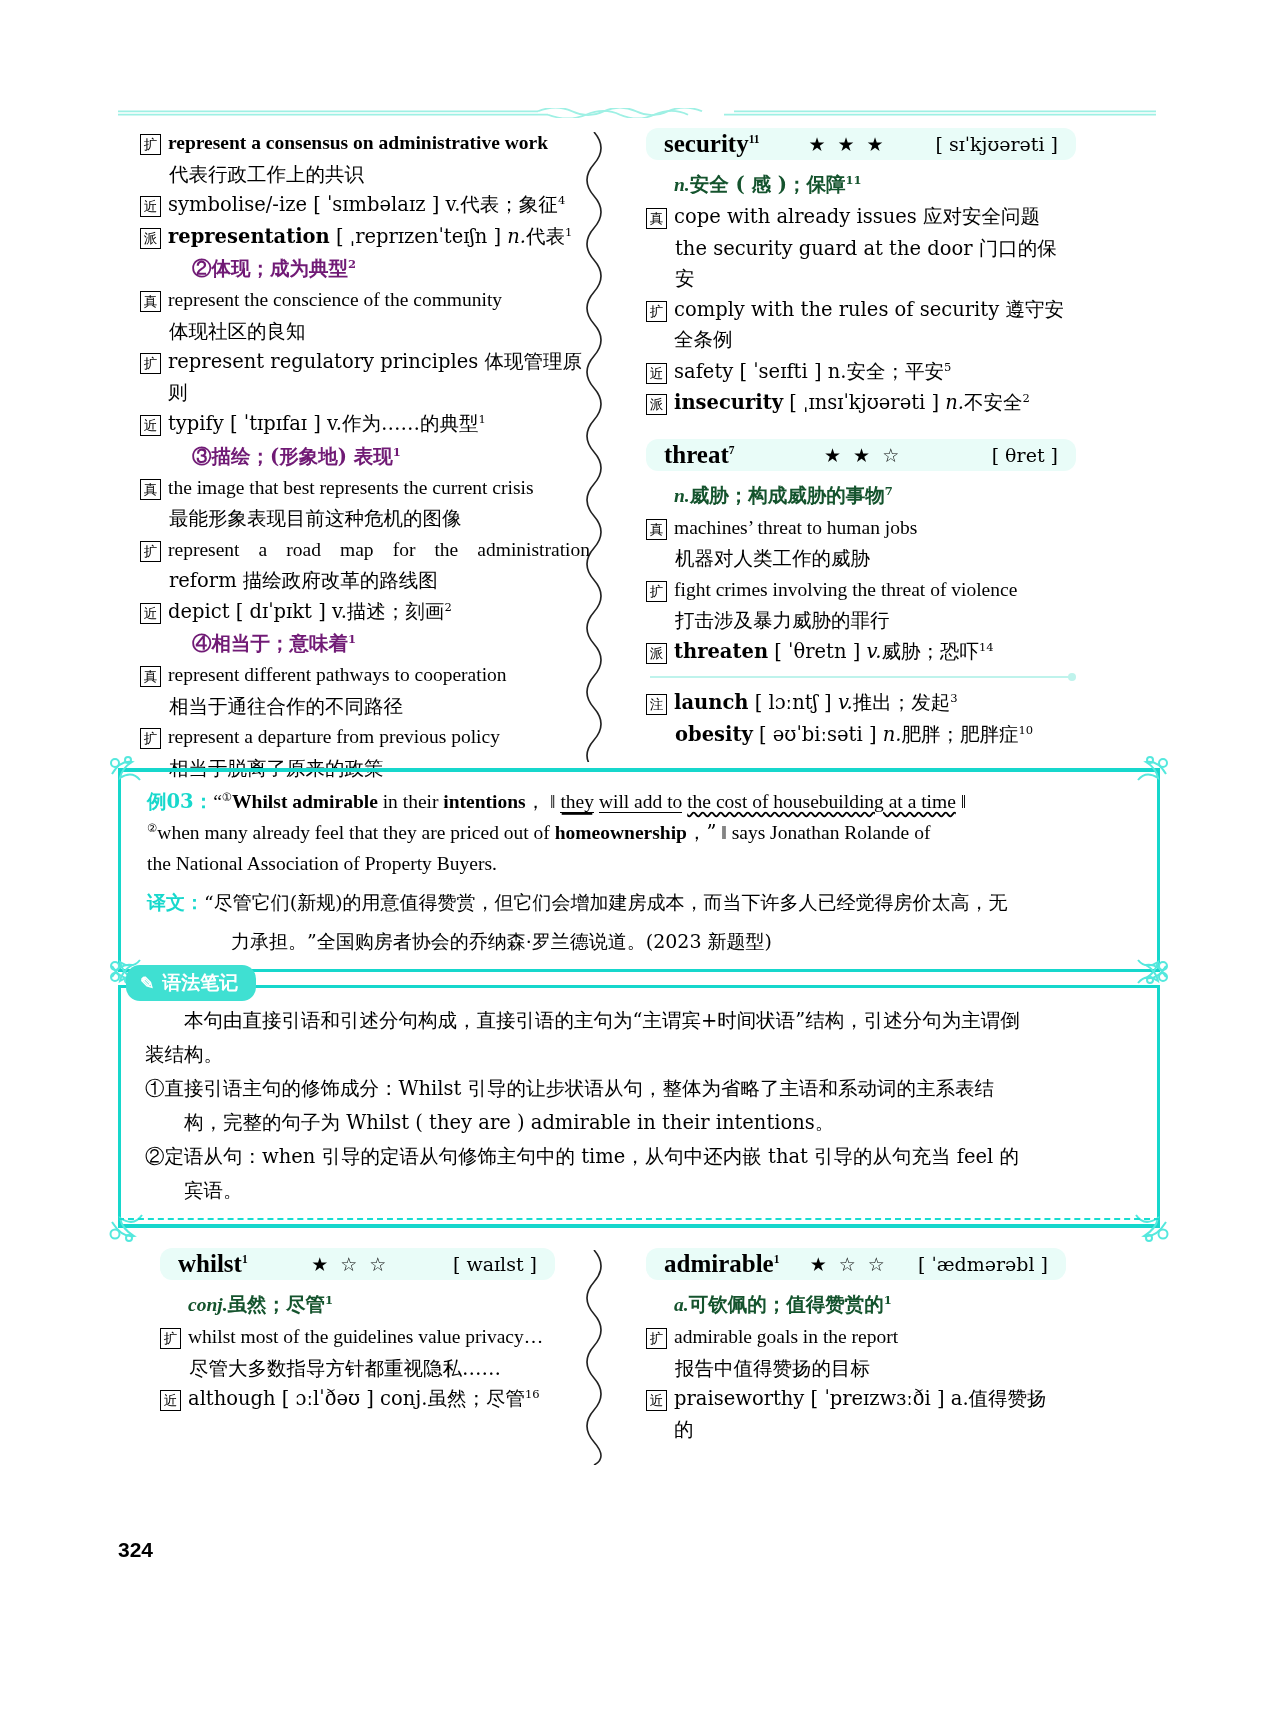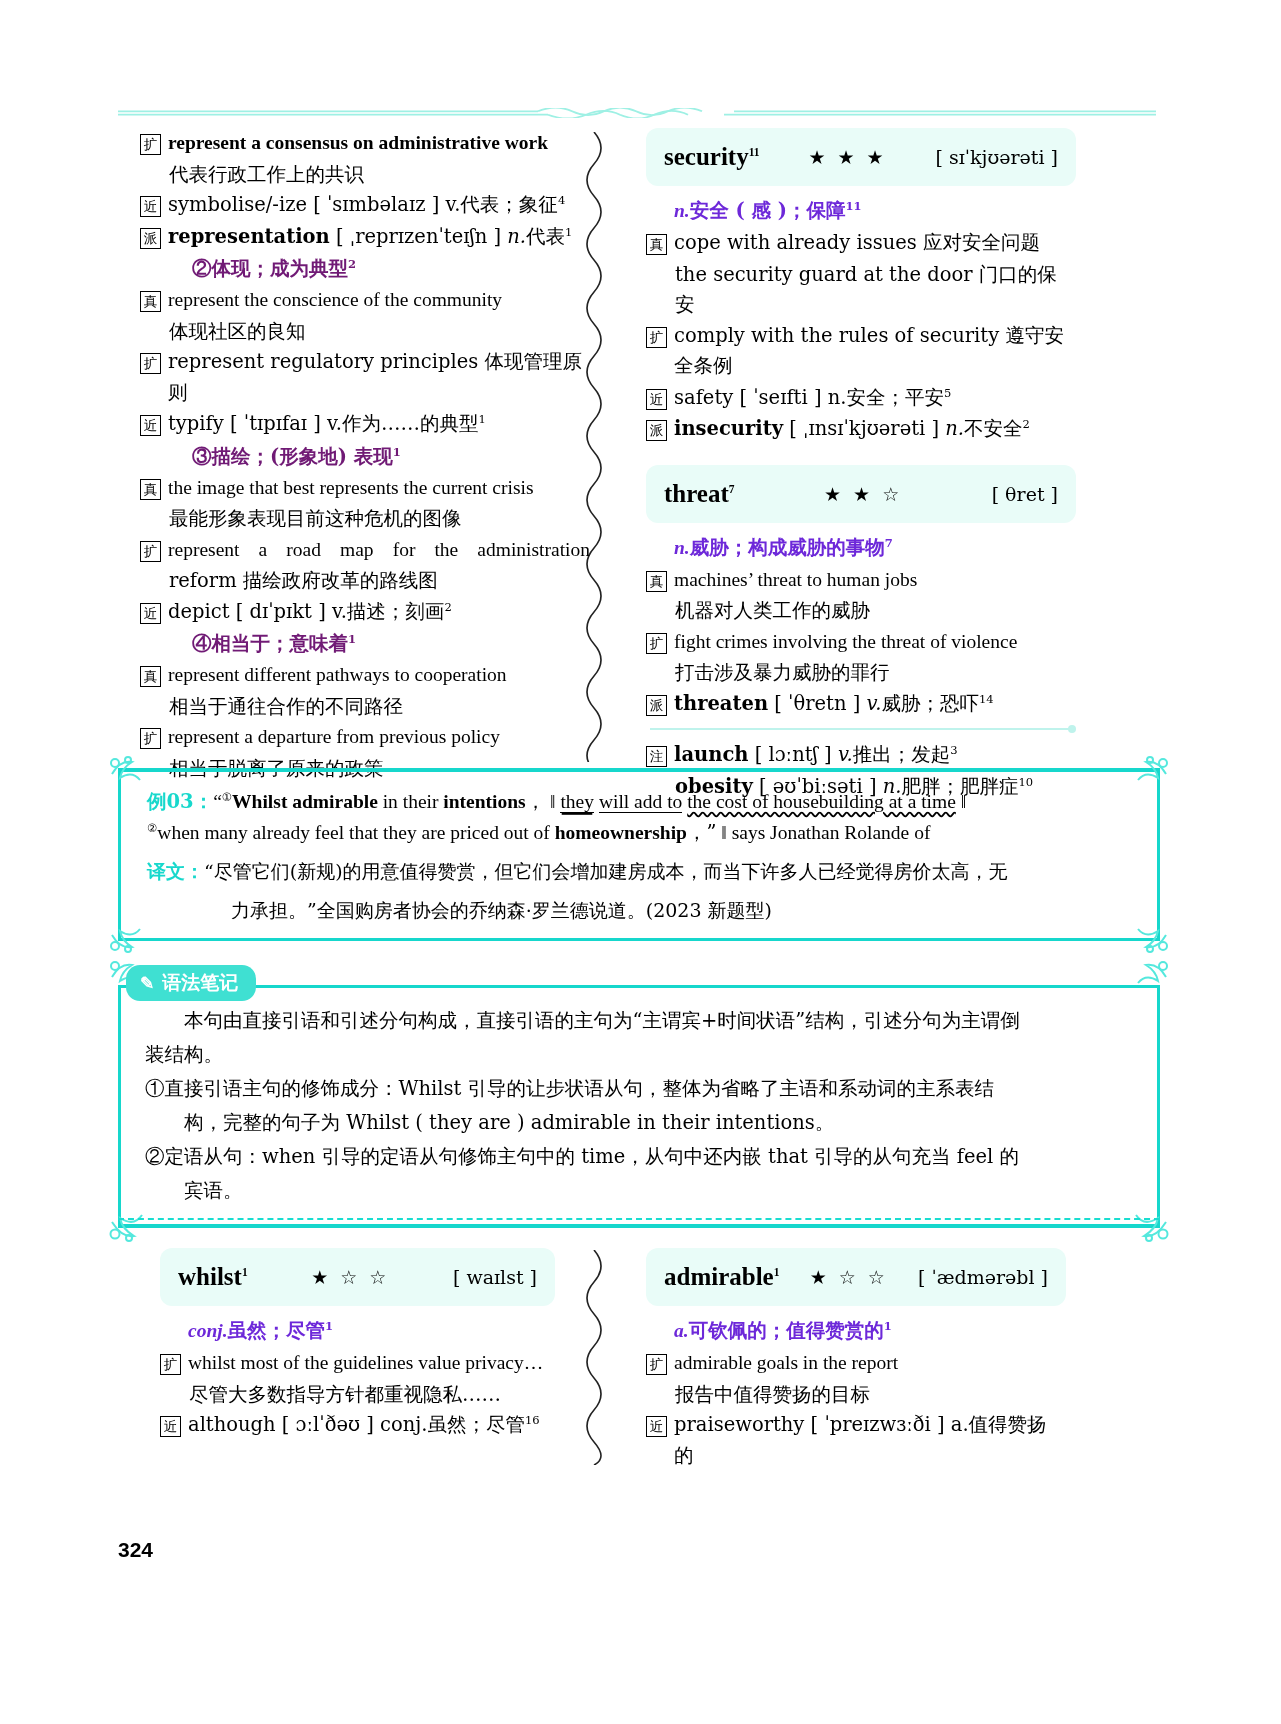--- a/index.html
+++ b/index.html
@@ -65,36 +65,36 @@
   .sense{
     color:#701a75;font-weight:bold;font-size:19.5px;
     font-family:"DejaVu Serif", serif;
     padding-left:52px;line-height:32px;
   }
 
   
   .chip{
     background:#e9fcf8;
     border-radius:12px;
-    height:58px;
+    height:32px;
     display:flex;align-items:center;
     padding:0 18px;
     box-sizing:border-box;
   }
   .chip .w{font-weight:bold;font-size:25px;font-family:"Liberation Serif",serif;}
   .chip .stars{
     font-family:"DejaVu Sans",sans-serif;font-size:19px;letter-spacing:3px;
     margin-left:auto;
   }
   .chip .ph{
     font-family:"DejaVu Serif",serif;font-size:19px;
     margin-left:auto;white-space:nowrap;
   }
   .chip-def{
-    color:#6d28d9;font-weight:bold;font-size:19.5px;
+    color:#14532d;font-weight:bold;font-size:19.5px;
     font-family:"DejaVu Serif", serif;
     padding-left:28px;margin:11px 0 4px 0;
   }
   .chip-def .ital{font-style:italic;font-family:"Liberation Serif",serif;}
 
   .note-rule{
     height:2px;background:#bff3ec;margin:9px 4px 10px 4px;
     position:relative;
   }
   .note-rule:after{
@@ -327,20 +327,21 @@
 
   <div class="exblock">
     <div class="ex-topline"></div>
     <div class="ex-inner">
       <div class="ex-line">
         <span class="ex-label">例03</span><span class="ex-label">：</span><span>“</span><sup>①</sup><b>Whilst admirable</b><span> in their </span><b>intentions</b><span class="cn">，</span> <span>‖</span> <span class="u-double">they</span> <span class="u-single">will add to</span> <span class="u-wavy">the cost of housebuilding at a time</span> <span>‖</span>
       </div>
       <div class="ex-line">
         <sup>②</sup><span>when many already feel that they are priced out of </span><b>homeownership</b><span class="cn">，”</span> <span>‖</span><span> says Jonathan Rolande of</span>
       </div>
+      <div class="ex-line">the National Association of Property Buyers.</div>
 
       <div class="trans">
         <span class="ex-label">译文</span><span class="ex-label">：</span><span>“尽管它们(新规)的用意值得赞赏，但它们会增加建房成本，而当下许多人已经觉得房价太高，无</span>
       </div>
       <div class="trans trans-ind">力承担。”全国购房者协会的乔纳森·罗兰德说道。(2023 新题型)</div>
     </div>
     <div class="ex-botline"></div>
 
     <svg class="orn" style="left:-12px;top:-14px;" width="46" height="46" viewBox="0 0 46 46">
       <path d="M6,20 q8,-14 20,-12 q-10,6 -12,16 q12,-8 20,2" stroke="#54e8dd" stroke-width="2" fill="none"></path>

